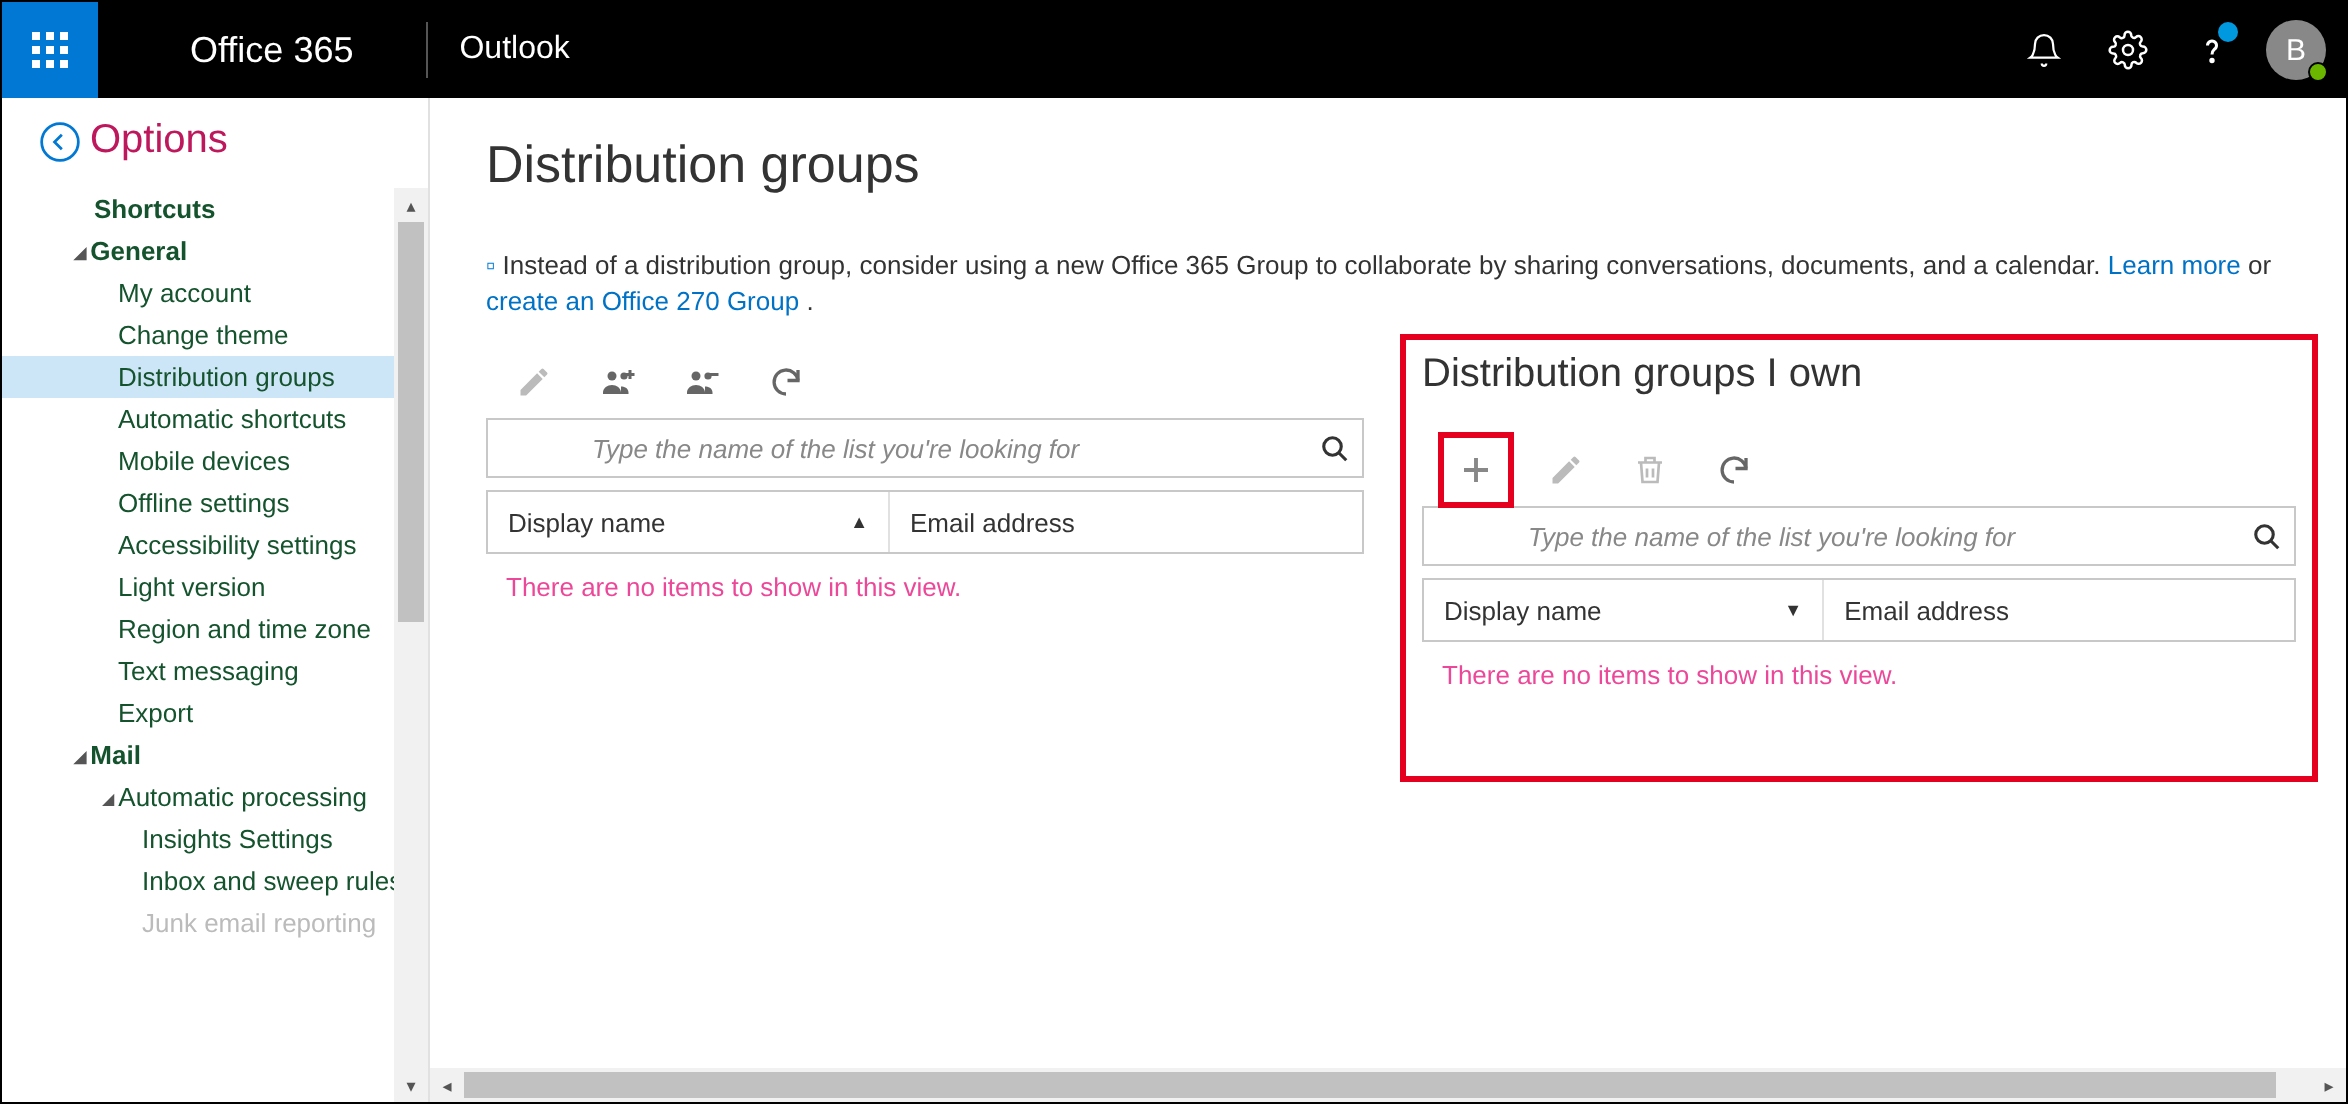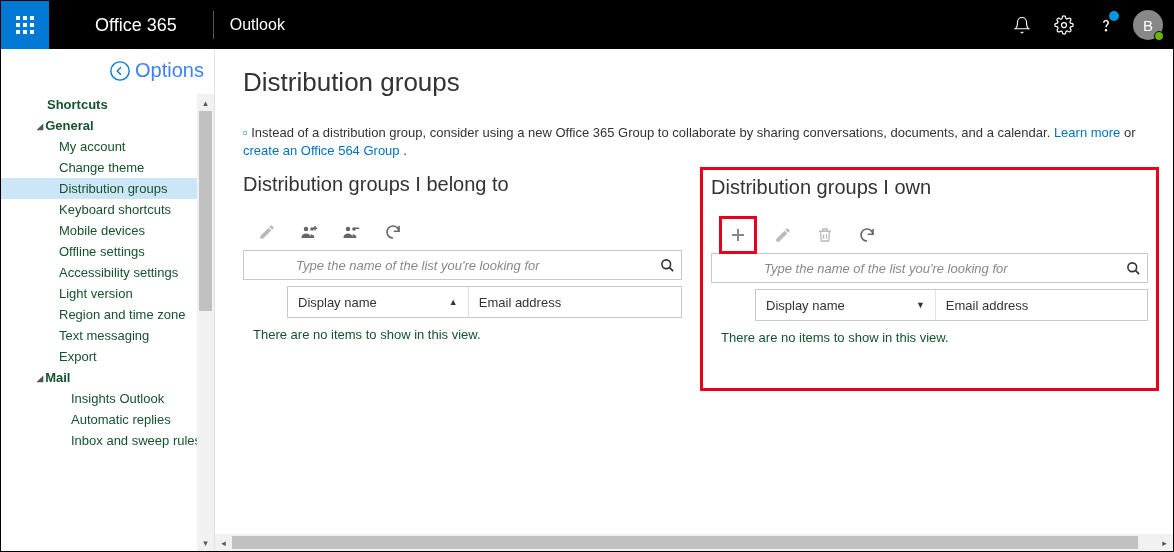--- a/index.html
+++ b/index.html
@@ -13,21 +13,21 @@
   .app-name { padding: 0 16px; font-size: 16px; font-weight: 400; }
   .topbar-spacer { flex: 1; }
   .topbar-icon { width: 42px; height: 48px; display: flex; align-items: center; justify-content: center; cursor: pointer; position: relative; }
   .avatar { width: 30px; height: 30px; border-radius: 50%; background: #888; color: #fff; display: flex; align-items: center; justify-content: center; font-size: 15px; margin: 0 10px 0 6px; position: relative; }
   .presence { position: absolute; bottom: -1px; right: -1px; width: 10px; height: 10px; border-radius: 50%; background: #6bb700; border: 1px solid #000; }
   .noti-dot { position: absolute; top: 10px; right: 8px; width: 10px; height: 10px; border-radius: 50%; background: #0099e0; }
   
   
   .body-area { display: flex; height: calc(100% - 48px); }
   .left-col { width: 214px; border-right: 1px solid #e1e1e1; display: flex; flex-direction: column; }
-  .options-header { display: flex; align-items: center; padding: 10px 10px 12px 18px; gap: 4px; color: #3b82f6; justify-content: flex-end; }
+  .options-header { display: flex; align-items: center; padding: 10px 10px 12px 18px; gap: 4px; color: #be185d; }
   .options-title { font-size: 20px; font-weight: 400; }
   .nav-scroll { flex: 1; position: relative; overflow: hidden; }
   .nav-list { padding-right: 16px; }
   .nav-item { font-size: 13px; color: #14532d; padding: 3px 0 3px 0; cursor: pointer; white-space: nowrap; }
   .nav-lvl0 { padding-left: 46px; font-weight: 600; }
   .nav-lvl1 { padding-left: 44px; font-weight: 600; }
   .nav-lvl1::before { content: "◢"; color:#555; font-size: 8px; position: relative; left: -8px; top: -1px; margin-right: -6px; }
   .nav-lvl2 { padding-left: 58px; }
   .nav-lvl2.exp::before { content: "◢"; color:#555; font-size: 8px; position: relative; left: -8px; top: -1px; margin-right: -6px; }
   .nav-lvl3 { padding-left: 70px; }
@@ -51,26 +51,26 @@
   .tool-btn.disabled { color: #bbb; }
   .tool-btn svg { width: 18px; height: 18px; }
   .highlight-box { border: 3px solid #e6001f; padding: 6px 8px 34px 8px; margin: -6px -10px 0 -10px; }
   .small-highlight { border: 3px solid #e6001f; display: inline-flex; }
   
   .search-wrap { display: flex; border: 1px solid #c8c8c8; height: 30px; align-items: center; margin-bottom: 6px; padding-left: 44px; }
   .search-input { flex: 1; border: 0; outline: 0; font-size: 13px; padding: 0 8px; color: #333; font-style: italic; }
   .search-input::placeholder { color: #888; font-style: italic; }
   .search-btn { width: 28px; color: #333; display: flex; align-items: center; justify-content: center; cursor: pointer; }
   
-  .table-head { display: flex; border: 1px solid #c8c8c8; height: 32px; margin-left: 44px; }
+  .table-head { display: flex; border: 1px solid #c8c8c8; height: 32px; }
   .th { display: flex; align-items: center; font-size: 13px; color: #333; padding: 0 10px; }
   .th1 { width: 46%; border-right: 1px solid #e1e1e1; justify-content: space-between; }
   .th2 { flex: 1; align-items: center; }
   .th .sort { font-size: 9px; color: #333; }
-  .empty-msg { font-size: 13px; color: #14532d; padding: 9px 10px; }
+  .empty-msg { font-size: 13px; color: #ec4899; padding: 9px 10px; }
   
   .bottom-scroll { position: absolute; bottom: 0; left: 0; right: 0; height: 17px; background: #f1f1f1; display: flex; }
   .bottom-scroll .h-arrow { width: 17px; height: 17px; display: flex; align-items: center; justify-content: center; color: #555; font-size: 9px; }
   .bottom-scroll .h-track { flex: 1; position: relative; }
   .bottom-scroll .h-thumb { position: absolute; left: 0; top: 2px; height: 13px; width: 98%; background: #c1c1c1; }
 </style>
 </head>
 <body>
 
 <div class="topbar">
@@ -126,52 +126,52 @@
       </svg>
       <span class="options-title">Options</span>
     </div>
     <div class="nav-scroll">
       <div class="nav-list">
         <div class="nav-item nav-lvl0">Shortcuts</div>
         <div class="nav-item nav-lvl1">General</div>
         <div class="nav-item nav-lvl2">My account</div>
         <div class="nav-item nav-lvl2">Change theme</div>
         <div class="nav-item nav-lvl2 selected">Distribution groups</div>
-        <div class="nav-item nav-lvl2">Keyboard shortcuts</div>
+        <div class="nav-item nav-lvl2">Automatic shortcuts</div>
         <div class="nav-item nav-lvl2">Mobile devices</div>
         <div class="nav-item nav-lvl2">Offline settings</div>
         <div class="nav-item nav-lvl2">Accessibility settings</div>
         <div class="nav-item nav-lvl2">Light version</div>
         <div class="nav-item nav-lvl2">Region and time zone</div>
         <div class="nav-item nav-lvl2">Text messaging</div>
         <div class="nav-item nav-lvl2">Export</div>
         <div class="nav-item nav-lvl1">Mail</div>
-        <div class="nav-item nav-lvl3">Insights Outlook</div>
-        <div class="nav-item nav-lvl3">Automatic replies</div>
+        <div class="nav-item nav-lvl2 exp">Automatic processing</div>
+        <div class="nav-item nav-lvl3">Insights Settings</div>
         <div class="nav-item nav-lvl3">Inbox and sweep rules</div>
+        <div class="nav-item nav-lvl3" style="color:#bbb">Junk email reporting</div>
       </div>
       <div class="scroll-track">
         <div class="scroll-arrow">▴</div>
         <div class="scroll-thumb"></div>
         <div class="scroll-arrow" style="position:absolute;bottom:0;">▾</div>
       </div>
     </div>
   </div>
 
   <div class="main">
     <h1 class="page-title">Distribution groups</h1>
     <div class="info-note">
       <span class="bullet">▫</span>
-      <span>Instead of a distribution group, consider using a new Office 365 Group to collaborate by sharing conversations, documents, and a calendar. </span><a>Learn more</a><span> or </span><a>create an Office 564 Group</a><span> .</span>
+      <span>Instead of a distribution group, consider using a new Office 365 Group to collaborate by sharing conversations, documents, and a calendar. </span><a>Learn more</a><span> or </span><a>create an Office 270 Group</a><span> .</span>
     </div>
 
     <div class="panels">
 
       <div class="panel">
-        <h2 class="panel-title">Distribution groups I belong to</h2>
         <div class="toolbar">
           <div class="tool-btn disabled">
             <svg viewBox="0 0 24 24" fill="currentColor">
                 <path d="M3 17.25V21h3.75L17.81 9.94l-3.75-3.75L3 17.25zM20.71 7.04a1 1 0 0 0 0-1.41l-2.34-2.34a1 1 0 0 0-1.41 0l-1.83 1.83 3.75 3.75 1.83-1.83z"></path>
               </svg>
           </div>
           <div class="tool-btn">
             <svg viewBox="0 0 24 24" fill="currentColor">
                 <circle cx="8" cy="8" r="3"></circle>
                 <circle cx="16" cy="8" r="2.4"></circle>

